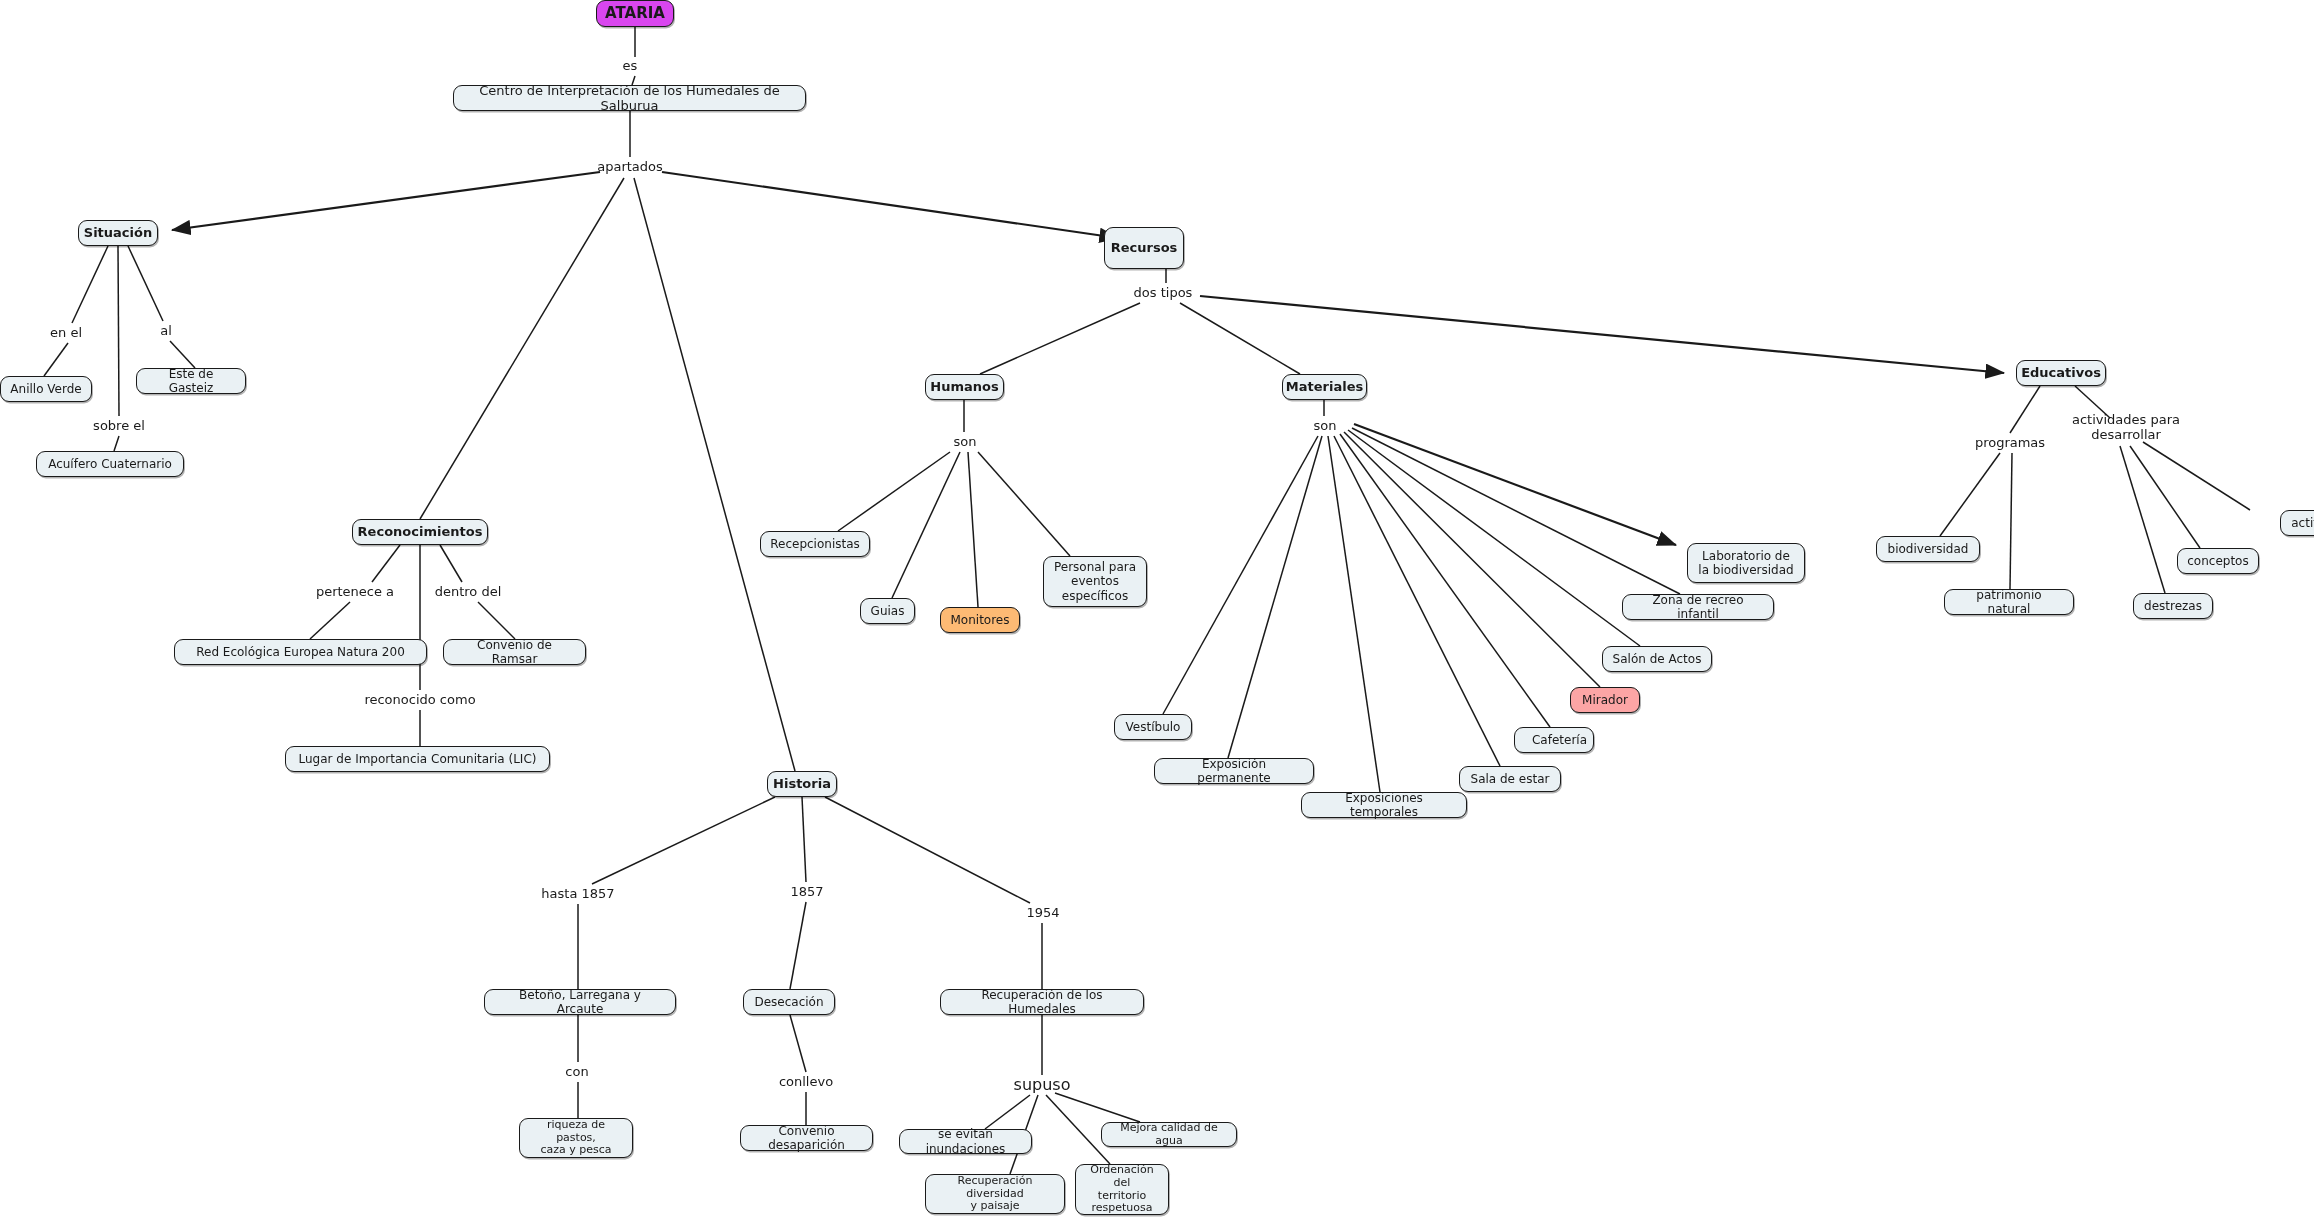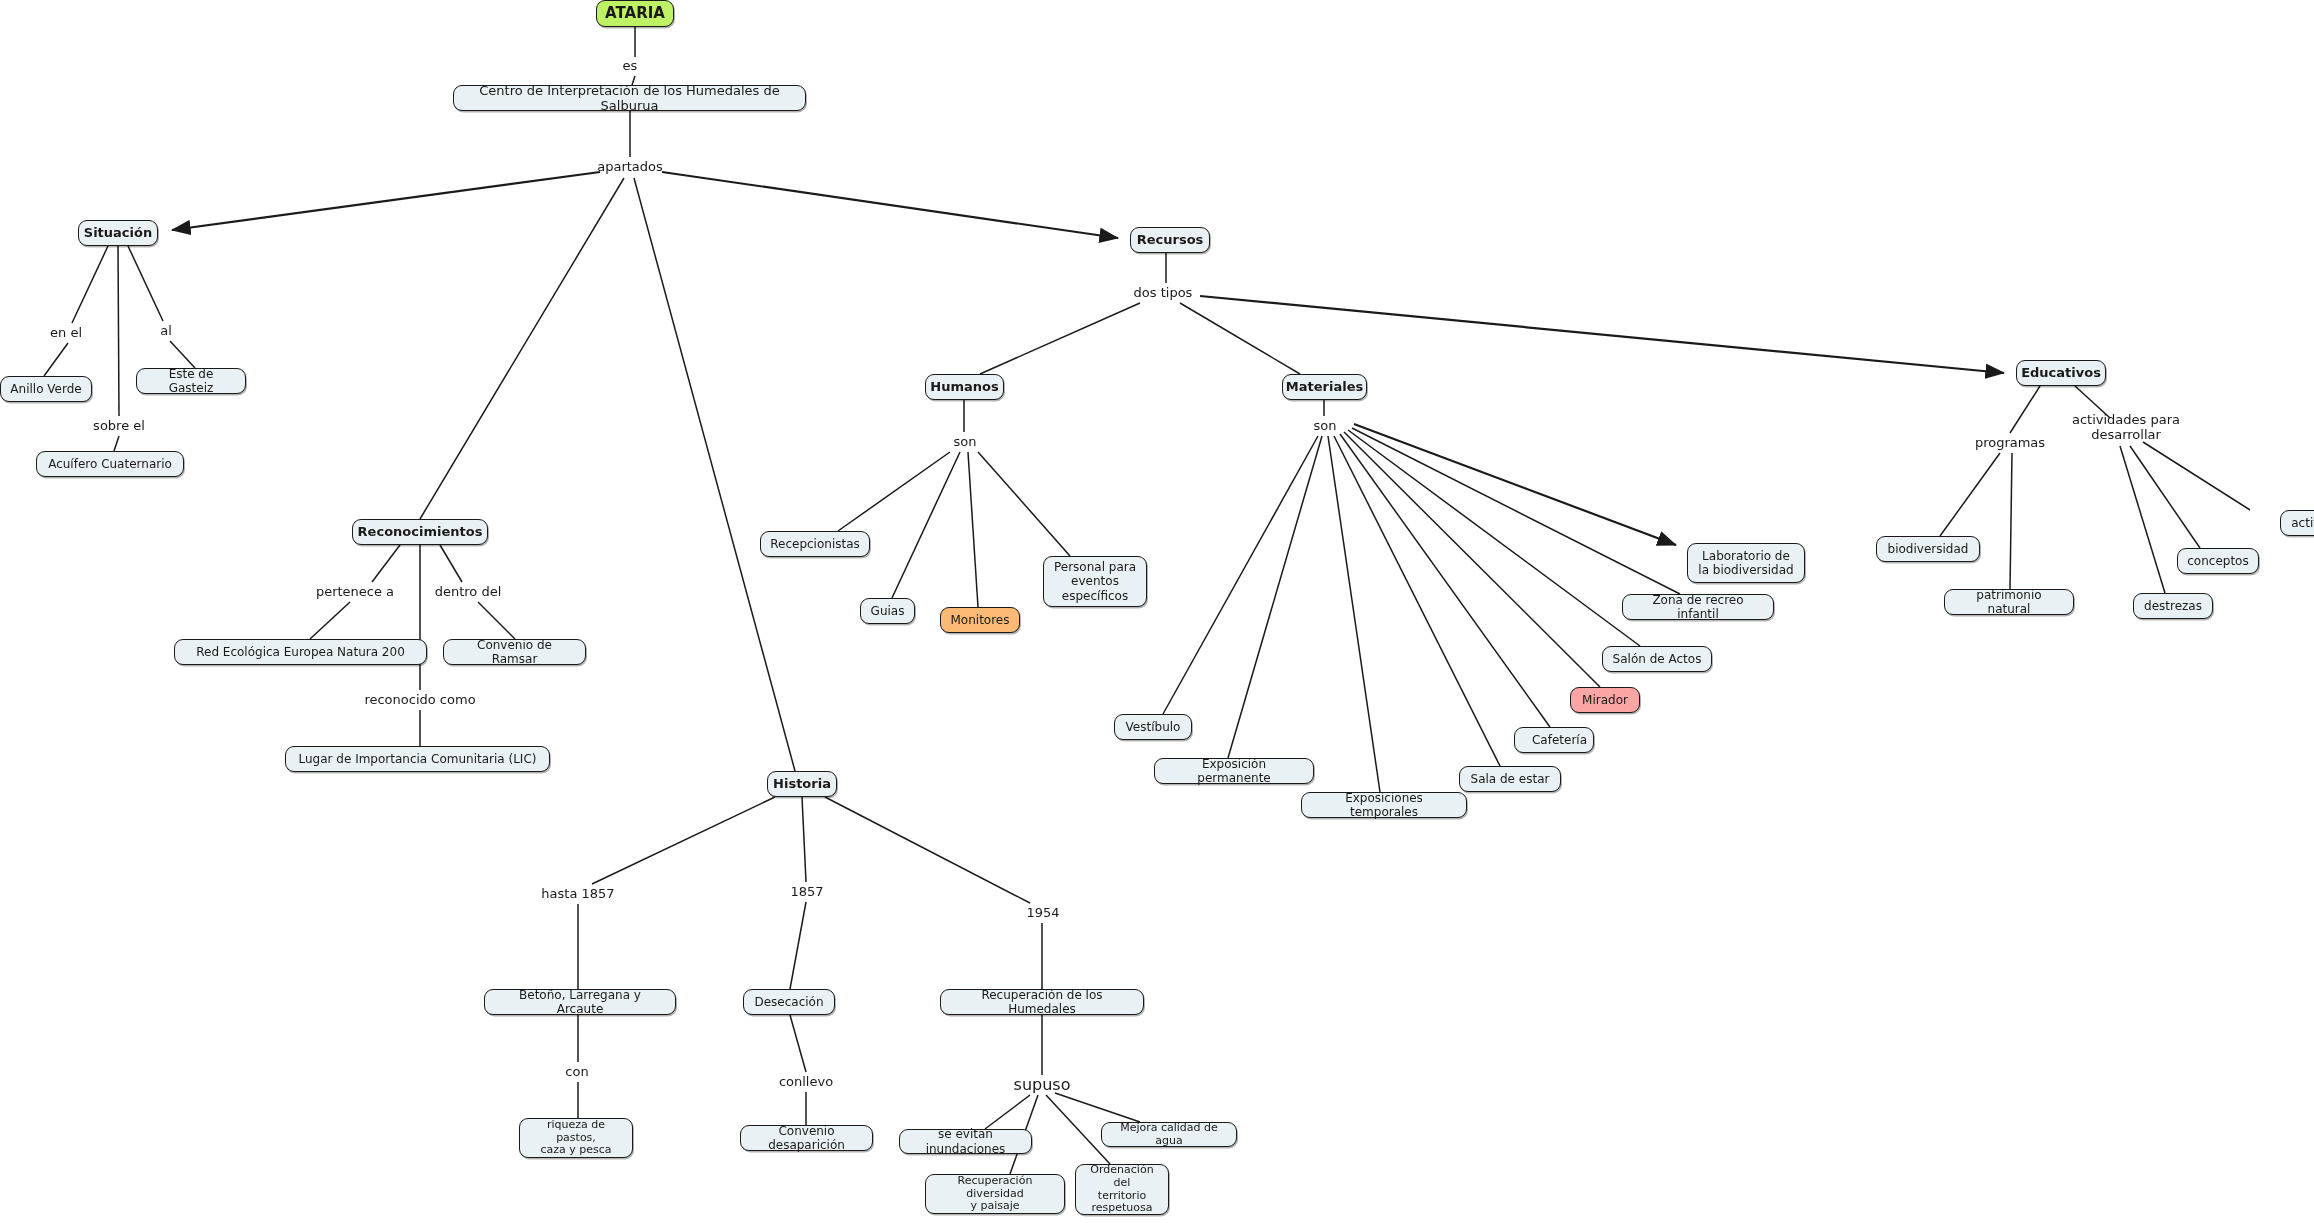--- a/index.html
+++ b/index.html
@@ -121,27 +121,27 @@
         <path d="M 790 1015 L 806 1072" fill="none" stroke="#1a1a1a" stroke-width="1.5"></path>
         <path d="M 806 1092 L 806 1125" fill="none" stroke="#1a1a1a" stroke-width="1.5"></path>
         <path d="M 1042 1015 L 1042 1075" fill="none" stroke="#1a1a1a" stroke-width="1.5"></path>
         <path d="M 1030 1095 L 985 1129" fill="none" stroke="#1a1a1a" stroke-width="1.5"></path>
         <path d="M 1038 1095 L 1010 1174" fill="none" stroke="#1a1a1a" stroke-width="1.5"></path>
         <path d="M 1046 1095 L 1110 1164" fill="none" stroke="#1a1a1a" stroke-width="1.5"></path>
         <path d="M 1055 1093 L 1140 1122" fill="none" stroke="#1a1a1a" stroke-width="1.5"></path>
       </g>
   </svg>
   <div id="node-layer">
-      <div class="node concept" style="left: 596px; top: 0px; width: 78px; height: 27px; font-size: 15px; background: #bef264; border-color: rgb(26, 26, 26);">ATARIA</div>
+      <div class="node concept" style="left: 596px; top: 0px; width: 78px; height: 27px; font-size: 15px; background: #d946ef; border-color: rgb(26, 26, 26);">ATARIA</div>
       <div class="node" style="left: 453px; top: 85px; width: 353px; height: 26px; font-size: 13px; background: rgb(234, 241, 244); border-color: rgb(26, 26, 26);">Centro de Interpretación de los Humedales de Salburua</div>
       <div class="node concept" style="left: 78px; top: 220px; width: 80px; height: 26px; font-size: 13px; background: rgb(234, 241, 244); border-color: rgb(26, 26, 26);">Situación</div>
       <div class="node" style="left: 0px; top: 376px; width: 92px; height: 26px; font-size: 12px; background: rgb(234, 241, 244); border-color: rgb(26, 26, 26);">Anillo Verde</div>
       <div class="node" style="left: 136px; top: 368px; width: 110px; height: 26px; font-size: 12px; background: rgb(234, 241, 244); border-color: rgb(26, 26, 26);">Este de Gasteiz</div>
       <div class="node" style="left: 36px; top: 451px; width: 148px; height: 26px; font-size: 12px; background: rgb(234, 241, 244); border-color: rgb(26, 26, 26);">Acuífero Cuaternario</div>
-      <div class="node concept" style="left: 1130px; top: 227px; width: 80px; height: 26px; font-size: 13px; background: rgb(234, 241, 244); border-color: rgb(26, 26, 26);">Recursos</div>
+      <div class="node concept" style="left: 1104px; top: 227px; width: 80px; height: 42px; font-size: 13px; background: rgb(234, 241, 244); border-color: rgb(26, 26, 26);">Recursos</div>
       <div class="node concept" style="left: 925px; top: 374px; width: 79px; height: 26px; font-size: 13px; background: rgb(234, 241, 244); border-color: rgb(26, 26, 26);">Humanos</div>
       <div class="node" style="left: 760px; top: 531px; width: 110px; height: 26px; font-size: 12px; background: rgb(234, 241, 244); border-color: rgb(26, 26, 26);">Recepcionistas</div>
       <div class="node" style="left: 860px; top: 598px; width: 55px; height: 26px; font-size: 12px; background: rgb(234, 241, 244); border-color: rgb(26, 26, 26);">Guias</div>
       <div class="node" style="left: 940px; top: 607px; width: 80px; height: 26px; font-size: 12px; background: #fdba74; border-color: rgb(26, 26, 26);">Monitores</div>
       <div class="node" style="left: 1043px; top: 556px; width: 104px; height: 51px; font-size: 12px; background: rgb(234, 241, 244); border-color: rgb(26, 26, 26);">Personal para
 eventos
 específicos</div>
       <div class="node concept" style="left: 1282px; top: 374px; width: 85px; height: 26px; font-size: 13px; background: rgb(234, 241, 244); border-color: rgb(26, 26, 26);">Materiales</div>
       <div class="node" style="left: 1114px; top: 714px; width: 78px; height: 26px; font-size: 12px; background: rgb(234, 241, 244); border-color: rgb(26, 26, 26);">Vestíbulo</div>
       <div class="node" style="left: 1154px; top: 758px; width: 160px; height: 26px; font-size: 12px; background: rgb(234, 241, 244); border-color: rgb(26, 26, 26);">Exposición permanente</div>

